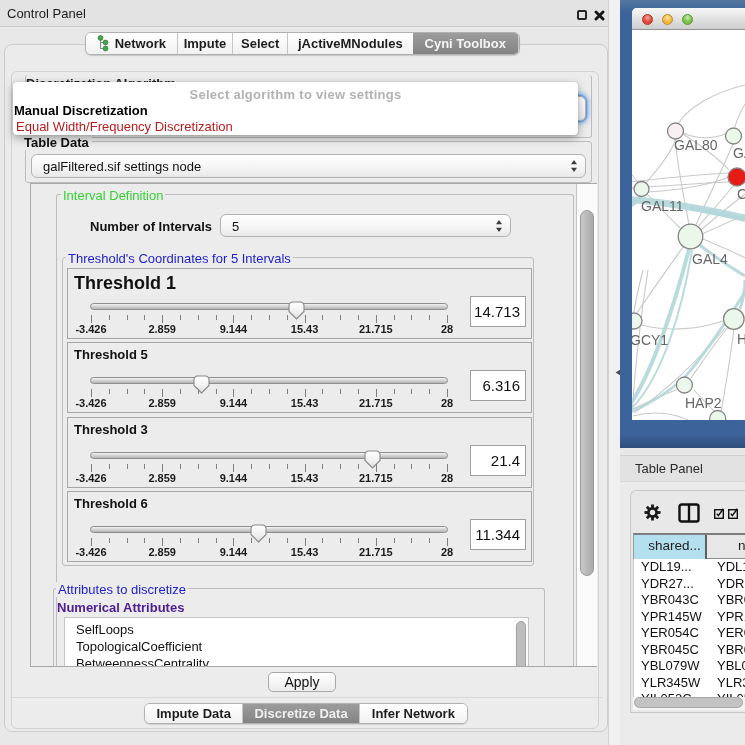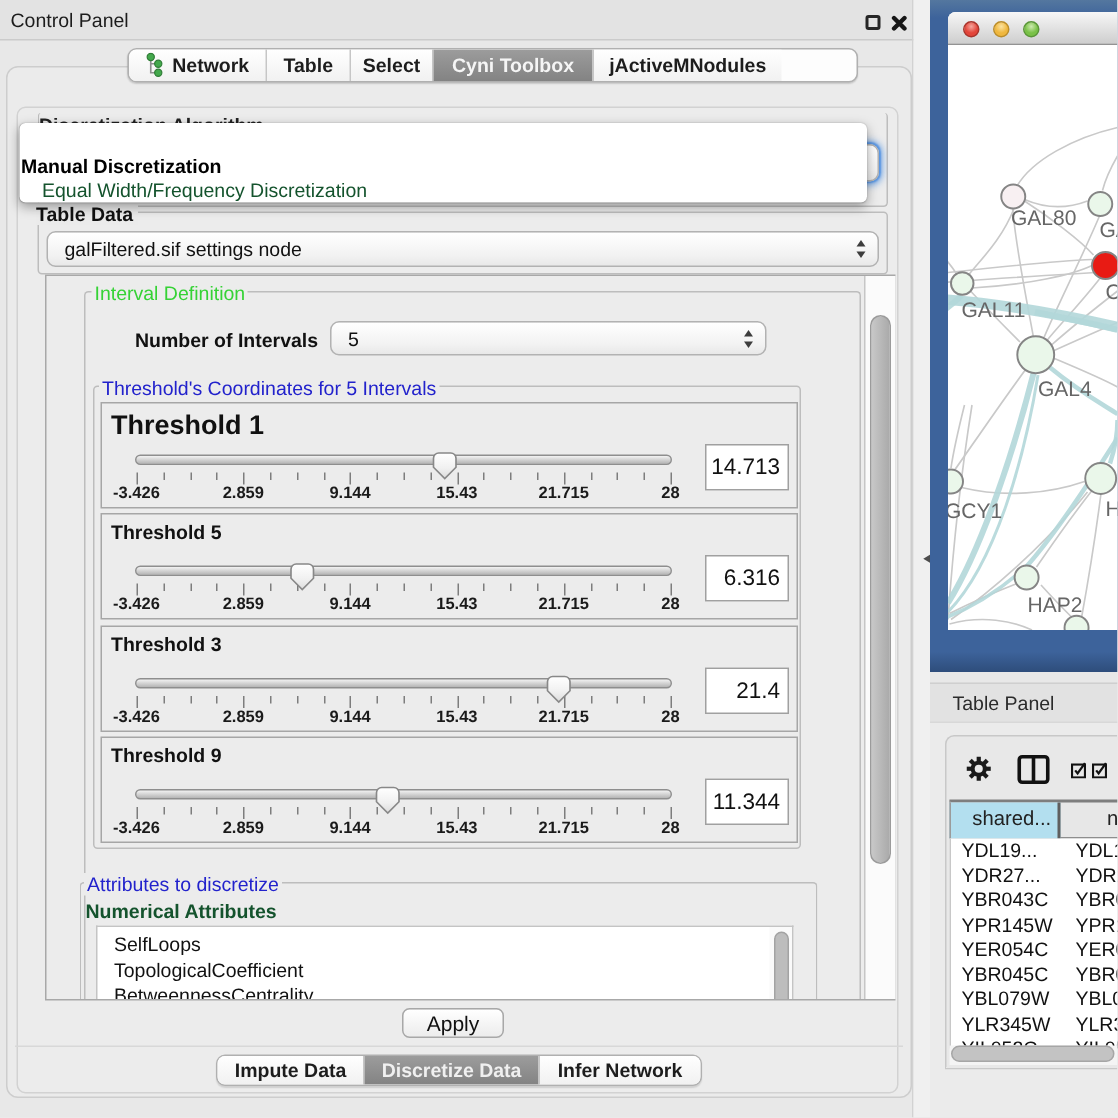--- a/index.html
+++ b/index.html
@@ -9,31 +9,31 @@
 .arrows{position:absolute;right:7px;top:50%;transform:translateY(-50%);width:9px;height:14px}
 </style></head><body>
 <div class="abs" style="left:0;top:0;width:620px;height:27px;background:#e3e3e3;border-bottom:1px solid #cbcbcb"></div>
 <div class="abs" style="left:7px;top:6px;font-size:13px;color:#1c1c1c">Control Panel</div>
 <div class="abs" style="left:576.5px;top:10px;width:10.5px;height:10px;border:2px solid #262626;border-radius:2px"></div>
 <svg class="abs" style="left:594px;top:10px" width="11" height="11" viewBox="0 0 11 11">
     <path d="M2 2 L9 9 M9 2 L2 9" stroke="#161616" stroke-width="2.9" stroke-linecap="round"></path>
   </svg>
 <div class="abs" style="left:4px;top:44px;width:604px;height:688px;background:#ebebeb;border:1px solid #cdcdcd;border-radius:8px"></div>
 <div class="abs" style="left:11px;top:71px;width:588px;height:658px;background:#ececec;border:1px solid #d2d2d2;border-radius:6px"></div>
-<div class="abs" style="left:85px;top:32px;width:487px;height:23px;display:flex;background:#fdfdfd;border:1px solid #b0b0b0;border-radius:6px;overflow:hidden;box-shadow:0 1px 1px rgba(0,0,0,0.15)">
+<div class="abs" style="left:85px;top:32px;width:435px;height:23px;display:flex;background:#fdfdfd;border:1px solid #b0b0b0;border-radius:6px;overflow:hidden;box-shadow:0 1px 1px rgba(0,0,0,0.15)">
     <div style="width:92px;display:flex;align-items:center;justify-content:center;font-size:13px;font-weight:bold;background:linear-gradient(#ffffff,#f1f1f1);color:#1d1d1d;border-right:1px solid #c6c6c6;"><svg width="12" height="17" viewBox="0 0 12 17" style="margin-right:6px">
         <path d="M3.5 3 V14 M3.5 7.5 H8.5 M3.5 13.5 H8.5" stroke="#8f8f8f" stroke-width="1.1" fill="none"></path>
         <circle cx="3.5" cy="3" r="2.4" fill="#44a94d" stroke="#2f7d36" stroke-width="0.8"></circle>
         <circle cx="8.5" cy="7.5" r="2.4" fill="#44a94d" stroke="#2f7d36" stroke-width="0.8"></circle>
         <circle cx="8.5" cy="13.5" r="2.4" fill="#44a94d" stroke="#2f7d36" stroke-width="0.8"></circle>
       </svg>Network</div>
-    <div style="width:56px;display:flex;align-items:center;justify-content:center;font-size:13px;font-weight:bold;background:linear-gradient(#ffffff,#f1f1f1);color:#1d1d1d;border-right:1px solid #c6c6c6;">Table</div>
+    <div style="width:56px;display:flex;align-items:center;justify-content:center;font-size:13px;font-weight:bold;background:linear-gradient(#ffffff,#f1f1f1);color:#1d1d1d;border-right:1px solid #c6c6c6;">Impute</div>
     <div style="width:55px;display:flex;align-items:center;justify-content:center;font-size:13px;font-weight:bold;background:linear-gradient(#ffffff,#f1f1f1);color:#1d1d1d;border-right:1px solid #c6c6c6;">Select</div>
+    <div style="width:125px;display:flex;align-items:center;justify-content:center;font-size:13px;font-weight:bold;background:linear-gradient(#ffffff,#f1f1f1);color:#1d1d1d;">jActiveMNodules</div>
     <div style="width:107px;display:flex;align-items:center;justify-content:center;font-size:13px;font-weight:bold;background:linear-gradient(#9c9c9c,#838383);color:#f5f5f5;border-right:1px solid #c6c6c6;">Cyni Toolbox</div>
-    <div style="width:125px;display:flex;align-items:center;justify-content:center;font-size:13px;font-weight:bold;background:linear-gradient(#ffffff,#f1f1f1);color:#1d1d1d;">jActiveMNodules</div>
   </div>
 <div class="abs" style="left:25px;top:75px;width:567px;height:63px;border:1px solid #bdbdbd;border-radius:3px;border-top:none"></div>
 <div class="abs b" style="left:26px;top:76px;font-size:13px;color:#222">Discretization Algorithm</div>
 <div class="combo" style="left:31px;top:96px;width:555px;height:25px;box-shadow:0 0 5px 2px rgba(86,148,226,0.85),0 0 1px 1px rgba(86,148,226,0.9)">
     <svg class="arrows" viewBox="0 0 8 13" style="width:8px;height:13px">
       <path d="M4 0.5 L7 4.8 H1 Z" fill="#3d3d3d"></path>
       <path d="M4 12.5 L7 8.2 H1 Z" fill="#3d3d3d"></path>
     </svg>
   </div>
 <div class="abs" style="left:25px;top:141px;width:567px;height:42px;border:1px solid #bdbdbd;border-radius:3px"></div>
@@ -175,21 +175,21 @@
       <linearGradient id="thg2" x1="0" y1="0" x2="0" y2="1">
         <stop offset="0" stop-color="#ffffff"></stop>
         <stop offset="0.6" stop-color="#f0f0f0"></stop>
         <stop offset="1" stop-color="#dcdcdc"></stop>
       </linearGradient>
     </defs>
     <path d="M1 4.5 A3.5 3.5 0 0 1 4.5 1 H12.5 A3.5 3.5 0 0 1 16 4.5 V10.5 L8.5 18 L1 10.5 Z" fill="url(#thg2)" stroke="#888888" stroke-width="1.1"></path>
   </svg>
 <div class="abs" style="left:470px;top:445px;width:56px;height:31px;background:#fff;border:1px solid #a0a0a0;font-size:15px;color:#111;text-align:right;line-height:29px;padding-right:5px">21.4</div>
 <div class="abs" style="left:67px;top:491px;width:465px;height:71px;border:1px solid #a6a6a6;background:#ececec"></div>
-<div class="abs b" style="left:74px;top:496px;font-size:13px;color:#111">Threshold 9</div>
+<div class="abs b" style="left:74px;top:496px;font-size:13px;color:#111">Threshold 6</div>
 <div class="abs" style="left:90px;top:526px;width:358px;height:7px;border-radius:3.5px;background:linear-gradient(#f2f2f2,#b5b5b5);border:1px solid #8e8e8e"></div>
 <div class="abs" style="left:91.0px;top:538px;width:1px;height:8px;background:#7d7d7d"></div>
 <div class="abs" style="left:108.8px;top:538px;width:1px;height:5px;background:#7d7d7d"></div>
 <div class="abs" style="left:126.6px;top:538px;width:1px;height:5px;background:#7d7d7d"></div>
 <div class="abs" style="left:144.4px;top:538px;width:1px;height:5px;background:#7d7d7d"></div>
 <div class="abs" style="left:162.2px;top:538px;width:1px;height:8px;background:#7d7d7d"></div>
 <div class="abs" style="left:180.0px;top:538px;width:1px;height:5px;background:#7d7d7d"></div>
 <div class="abs" style="left:197.8px;top:538px;width:1px;height:5px;background:#7d7d7d"></div>
 <div class="abs" style="left:215.6px;top:538px;width:1px;height:5px;background:#7d7d7d"></div>
 <div class="abs" style="left:233.4px;top:538px;width:1px;height:8px;background:#7d7d7d"></div>
@@ -217,38 +217,39 @@
         <stop offset="0" stop-color="#ffffff"></stop>
         <stop offset="0.6" stop-color="#f0f0f0"></stop>
         <stop offset="1" stop-color="#dcdcdc"></stop>
       </linearGradient>
     </defs>
     <path d="M1 4.5 A3.5 3.5 0 0 1 4.5 1 H12.5 A3.5 3.5 0 0 1 16 4.5 V10.5 L8.5 18 L1 10.5 Z" fill="url(#thg3)" stroke="#888888" stroke-width="1.1"></path>
   </svg>
 <div class="abs" style="left:470px;top:519px;width:56px;height:31px;background:#fff;border:1px solid #a0a0a0;font-size:15px;color:#111;text-align:right;line-height:29px;padding-right:5px">11.344</div>
 <div class="abs" style="left:53px;top:588px;width:492px;height:78px;border:1px solid #bdbdbd;border-top-left-radius:3px;border-top-right-radius:3px;border-bottom:none"></div>
 <div class="abs" style="left:56px;top:582px;font-size:13px;color:#2222cc;background:#ececec;padding:0 2px">Attributes to discretize</div>
-<div class="abs b" style="left:57px;top:600px;font-size:13px;color:#14532d">Numerical Attributes</div>
+<div class="abs b" style="left:57px;top:600px;font-size:13px;color:#4c1d95">Numerical Attributes</div>
 <div class="abs" style="left:64px;top:617px;width:465px;height:49px;background:#fff;border:1px solid #c4c4c4;border-bottom:none;overflow:hidden">
     <div style="font-size:13px;color:#111;padding-left:11px;line-height:17px;padding-top:3px">SelfLoops<br>TopologicalCoefficient<br>BetweennessCentrality</div>
     <div style="position:absolute;right:0;top:0;width:15px;height:49px;background:#fafafa"></div>
     <div style="position:absolute;right:2px;top:3px;width:10px;height:46px;background:#bdbdbd;border:1px solid #a3a3a3;border-radius:5px 5px 0 0"></div>
   </div>
 <div class="abs" style="left:576px;top:184px;width:21px;height:482px;background:#fbfbfb;border-left:1px solid #c6c6c6"></div>
 <div class="abs" style="left:580px;top:210px;width:14px;height:366px;background:linear-gradient(90deg,#c8c8c8,#aaaaaa);border:1px solid #9b9b9b;border-radius:8px"></div>
 <div class="abs" style="left:10px;top:697px;width:592px;height:1px;background:#d8d8d8"></div>
 <div class="abs" style="left:268px;top:672px;width:68px;height:20px;background:linear-gradient(#ffffff,#ececec);border:1px solid #a8a8a8;border-radius:5px;font-size:14px;color:#111;text-align:center;line-height:19px">Apply</div>
 <div class="abs" style="left:144px;top:703px;width:324px;height:21px;display:flex;background:#fdfdfd;border:1px solid #b0b0b0;border-radius:6px;overflow:hidden;box-shadow:0 1px 1px rgba(0,0,0,0.12)">
     <div style="width:99px;display:flex;align-items:center;justify-content:center;font-size:13px;font-weight:bold;background:linear-gradient(#ffffff,#f1f1f1);color:#1d1d1d;border-right:1px solid #c6c6c6;">Impute Data</div>
     <div style="width:117px;display:flex;align-items:center;justify-content:center;font-size:13px;font-weight:bold;background:linear-gradient(#9c9c9c,#838383);color:#f0f0f0;border-right:1px solid #c6c6c6;">Discretize Data</div>
     <div style="width:108px;display:flex;align-items:center;justify-content:center;font-size:13px;font-weight:bold;background:linear-gradient(#ffffff,#f1f1f1);color:#1d1d1d;">Infer Network</div>
   </div>
 <div class="abs" style="left:13px;top:82px;width:565px;height:53px;background:#fff;border-radius:4px;box-shadow:0 3px 8px rgba(0,0,0,0.35),0 0 1px rgba(0,0,0,0.3)">
+    <div style="position:absolute;left:0;top:5px;width:100%;text-align:center;font-size:13px;font-weight:bold;color:#b2b2b2;letter-spacing:0.3px">Select algorithm to view settings</div>
     <div style="position:absolute;left:1px;top:21px;font-size:13px;font-weight:bold;color:#000">Manual Discretization</div>
-    <div style="position:absolute;left:15px;top:37px;font-size:13px;color:#14532d">Equal Width/Frequency Discretization</div>
+    <div style="position:absolute;left:3px;top:37px;font-size:13px;color:#b91c1c">Equal Width/Frequency Discretization</div>
   </div>
 <div class="abs" style="left:608px;top:0;width:1px;height:745px;background:#d2d2d2"></div>
 <div class="abs" style="left:609px;top:0;width:11px;height:745px;background:#f0f0f0"></div>
 <svg class="abs" style="left:614.5px;top:369px" width="6" height="7" viewBox="0 0 6 7">
     <path d="M5.5 0.5 L0.5 3.5 L5.5 6.5 Z" fill="#4d4d4d"></path>
   </svg>
 <div class="abs" style="left:620px;top:0;width:125px;height:448px;background:linear-gradient(#54779f,#3d639b 12px,#3d639b 97%,#2e4d7b)"></div>
 <div class="abs" style="left:632px;top:8px;width:113px;height:412px;background:#fff;border-radius:5px 0 0 0;overflow:hidden">
     <div style="position:absolute;left:0;top:0;width:113px;height:22px;background:linear-gradient(#f7f7f7,#cecece);border-bottom:1px solid #939393">
       <div style="position:absolute;left:9.5px;top:5.5px;width:11px;height:11px;border-radius:50%;background:radial-gradient(circle at 50% 30%, #f5a79e 0%, #e2453a 55%, #e2453a 100%);border:1px solid #a8342c"></div>

